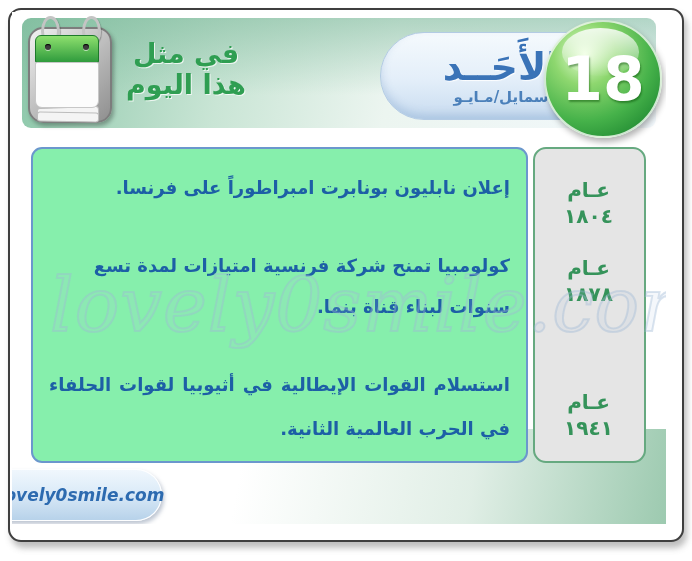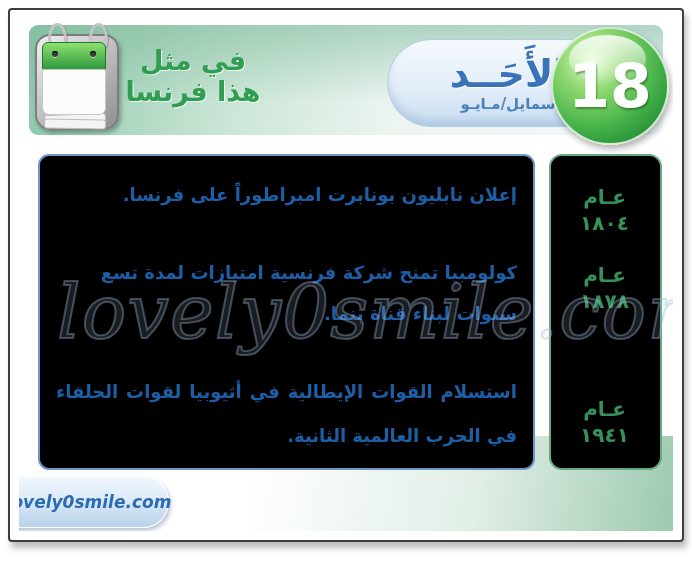--- a/index.html
+++ b/index.html
@@ -1,22 +1,22 @@
 <!DOCTYPE html>
 <html lang="ar"><head>
 <meta charset="utf-8">
 <style>
   html,body{margin:0;padding:0;background:#ffffff;}
   body{width:692px;height:561px;position:relative;overflow:hidden;
        font-family:"DejaVu Sans",sans-serif;}
 
   
   .card{position:absolute;left:8px;top:8px;width:676px;height:534px;
-        box-sizing:border-box;border:2px solid #3f3f3f;border-radius:4px;
-        background:#ffffff;padding:9px;
+        box-sizing:border-box;border:2px solid #3f3f3f;border-radius:13px;
+        background:#ffffff;padding:2px;
         box-shadow:3px 6px 6px rgba(110,110,110,0.45);}
   .content{position:relative;width:654px;height:512px;overflow:hidden;background:#ffffff;}
 
   
   .bottom-fade{position:absolute;left:0;bottom:0;width:100%;height:95px;z-index:0;
       background:linear-gradient(100deg,rgba(255,255,255,0) 35%,
                  rgba(187,218,199,0.45) 70%, rgba(146,196,167,0.9) 100%);}
 
   
   .header{position:absolute;left:10px;top:6px;width:634px;height:110px;
@@ -68,32 +68,32 @@
       box-shadow:2px 4px 6px rgba(0,0,0,0.3);
       display:flex;align-items:center;justify-content:center;text-align:right;}
   .day-ball::before{content:"";position:absolute;left:14%;top:5%;width:68%;height:42%;
       border-radius:50%;
       background:linear-gradient(rgba(255,255,255,0.85),rgba(255,255,255,0.03));}
   .day-number{position:relative;color:#ffffff;font-size:60px;font-weight:bold;
       text-shadow:1px 2px 2px rgba(0,70,0,0.45);}
 
   
   .events-box{position:absolute;left:19px;top:135px;width:497px;height:316px;
-      box-sizing:border-box;background:#000000;border:2px solid #6b97cd;
+      box-sizing:border-box;background:#86efac;border:2px solid #6b97cd;
       border-radius:11px;z-index:1;}
   .event{position:absolute;right:16px;left:16px;direction:rtl;text-align:right;
       color:#1d5fa6;font-weight:bold;font-size:18px;line-height:41px;}
   .event.e1{top:18px;}
   .event.e2{top:96px;}
   .event.e3{top:214px;text-align:justify;line-height:44px;}
 
   
   .years-box{position:absolute;left:521px;top:135px;width:113px;height:316px;
-      box-sizing:border-box;background:#000000;border:2px solid #66a980;
-      border-radius:13px;z-index:1;margin-left:9px;}
+      box-sizing:border-box;background:#e5e5e5;border:2px solid #66a980;
+      border-radius:13px;z-index:1;}
   .year{position:absolute;right:8px;left:6px;direction:rtl;text-align:center;
       color:#35935a;font-weight:bold;font-size:20px;line-height:26px;}
   .year.y1{top:28px;} .year.y2{top:106px;} .year.y3{top:240px;}
 
   
   .watermark{position:absolute;left:38px;top:250px;z-index:2;pointer-events:none;
       font-family:"DejaVu Serif",serif;font-style:italic;font-size:74px;
       letter-spacing:1px;white-space:nowrap;
       color:rgba(180,200,225,0.14);
       -webkit-text-stroke:2px rgba(158,183,214,0.38);}
@@ -126,21 +126,21 @@
         <div class="cal-sheet s2"></div>
         <div class="cal-band">
           <div class="cal-hole h1"></div>
           <div class="cal-hole h2"></div>
         </div>
         <div class="cal-page"></div>
       </div>
 
       <div class="banner-title">
         <div>في مثل</div>
-        <div>هذا فرنسا</div>
+        <div>هذا اليوم</div>
       </div>
 
       <div class="day-pill">
         <div class="day-name">الأَحَــد</div>
         <div class="month-name">سمايل/مـايـو</div>
       </div>
 
       <div class="day-ball">
         <div class="day-number">18</div>
       </div>

